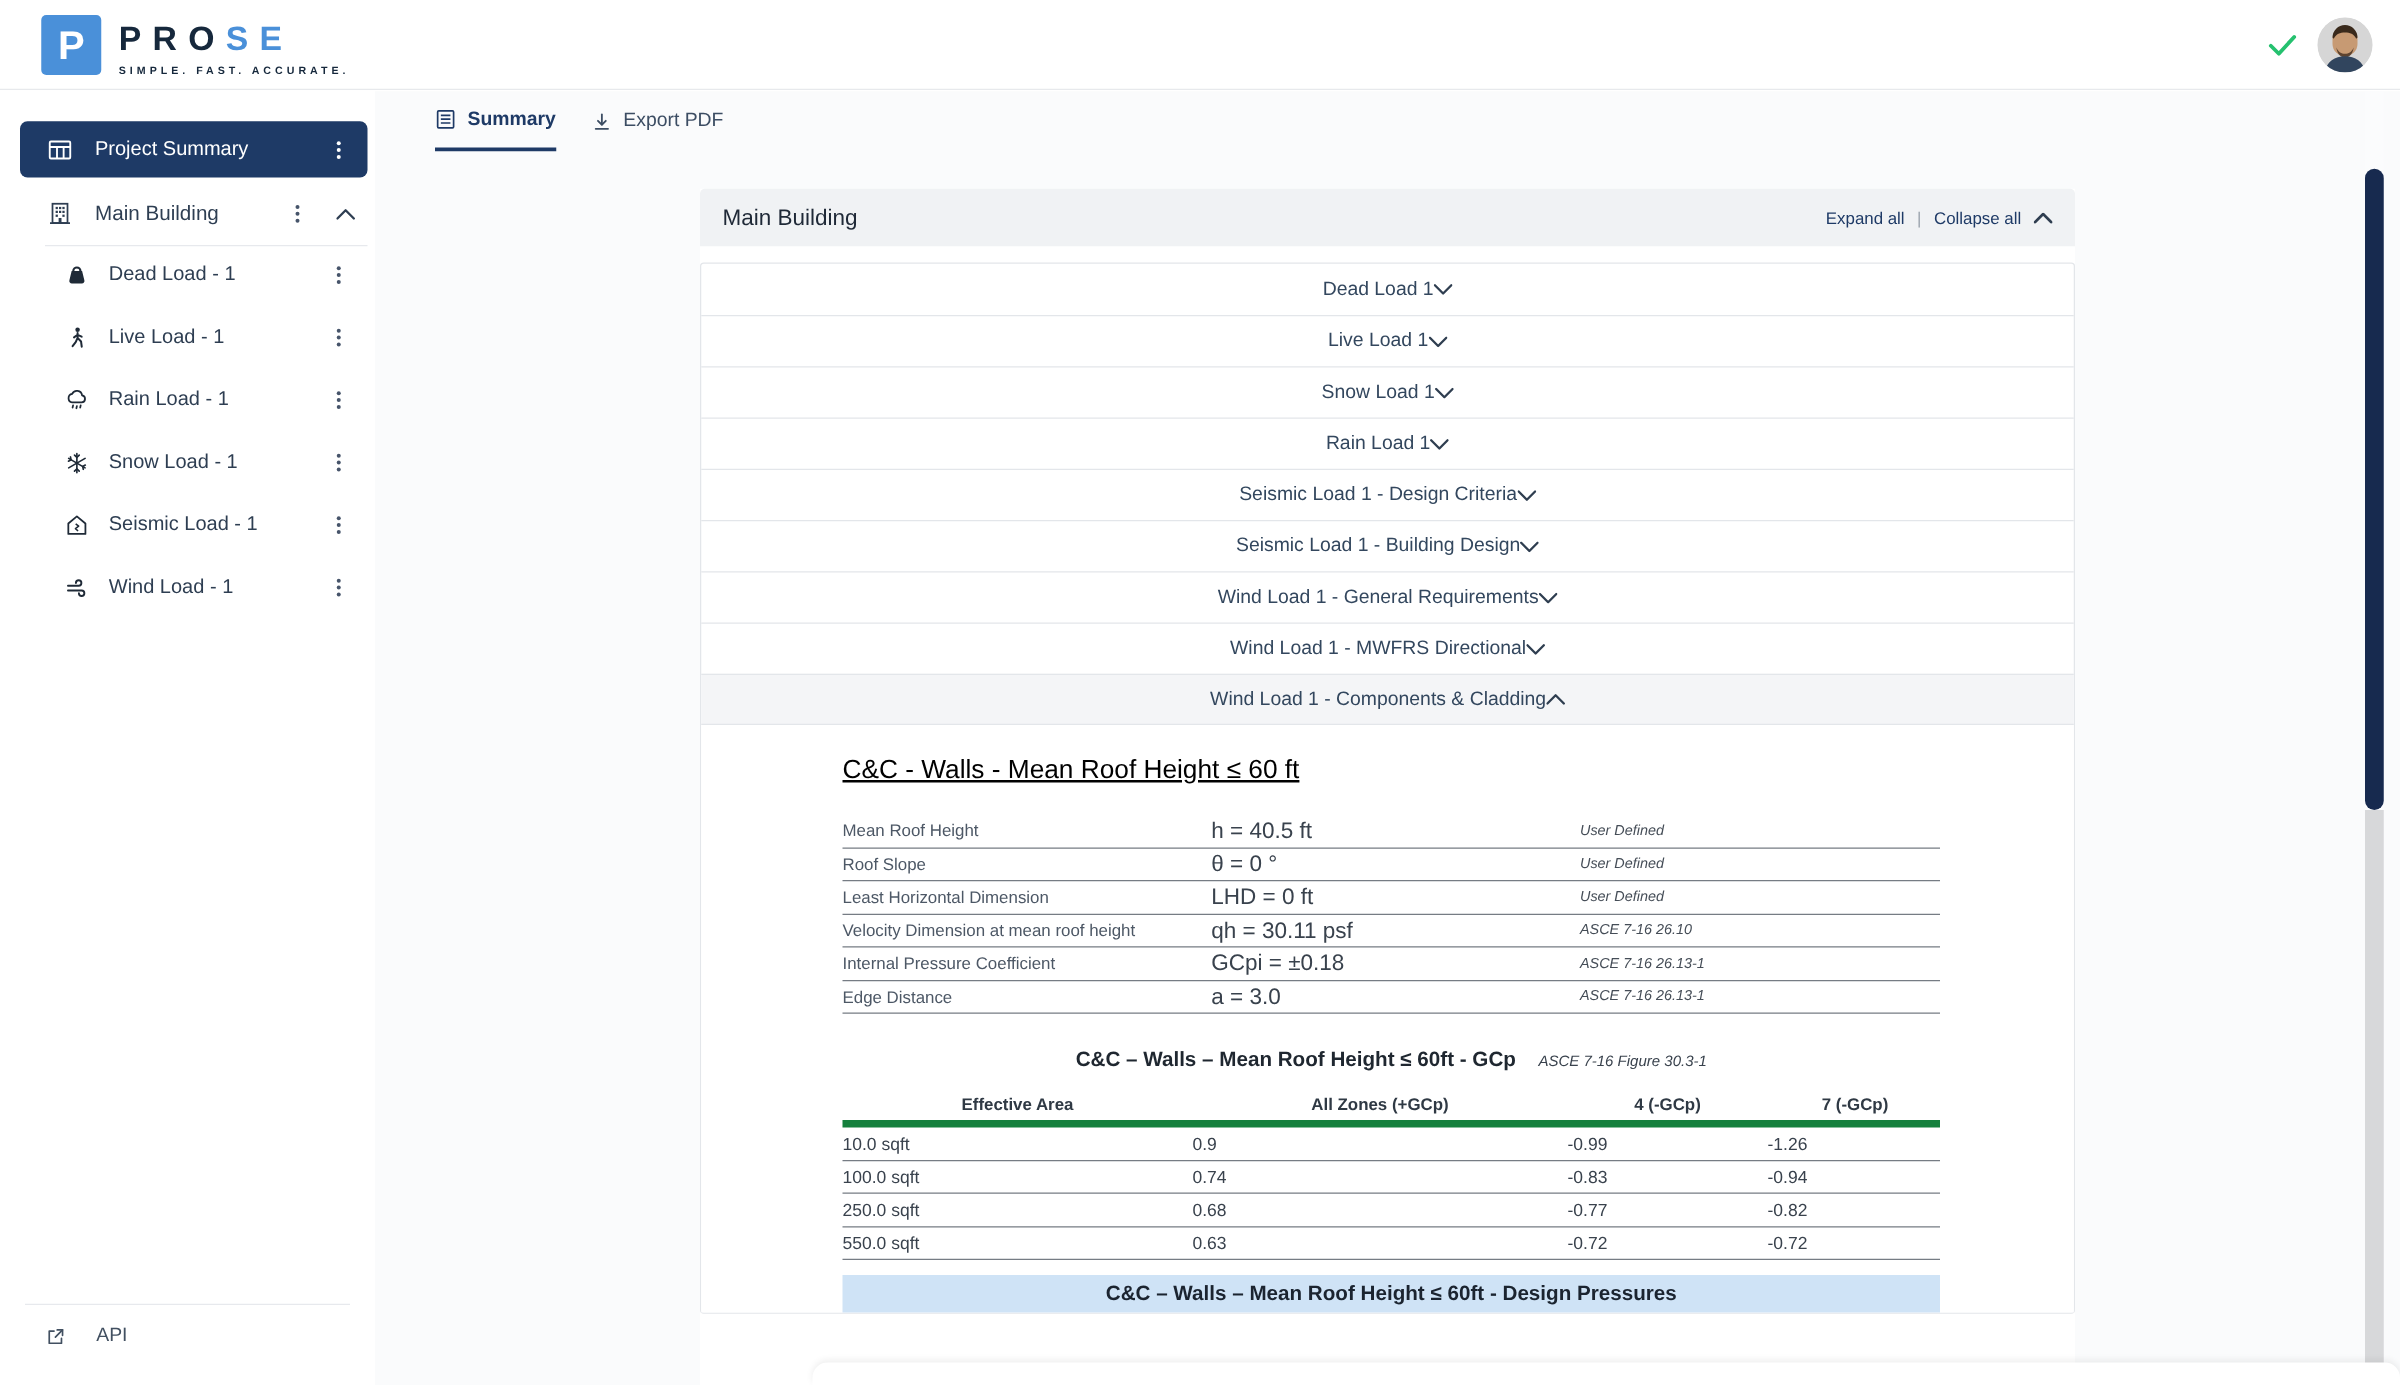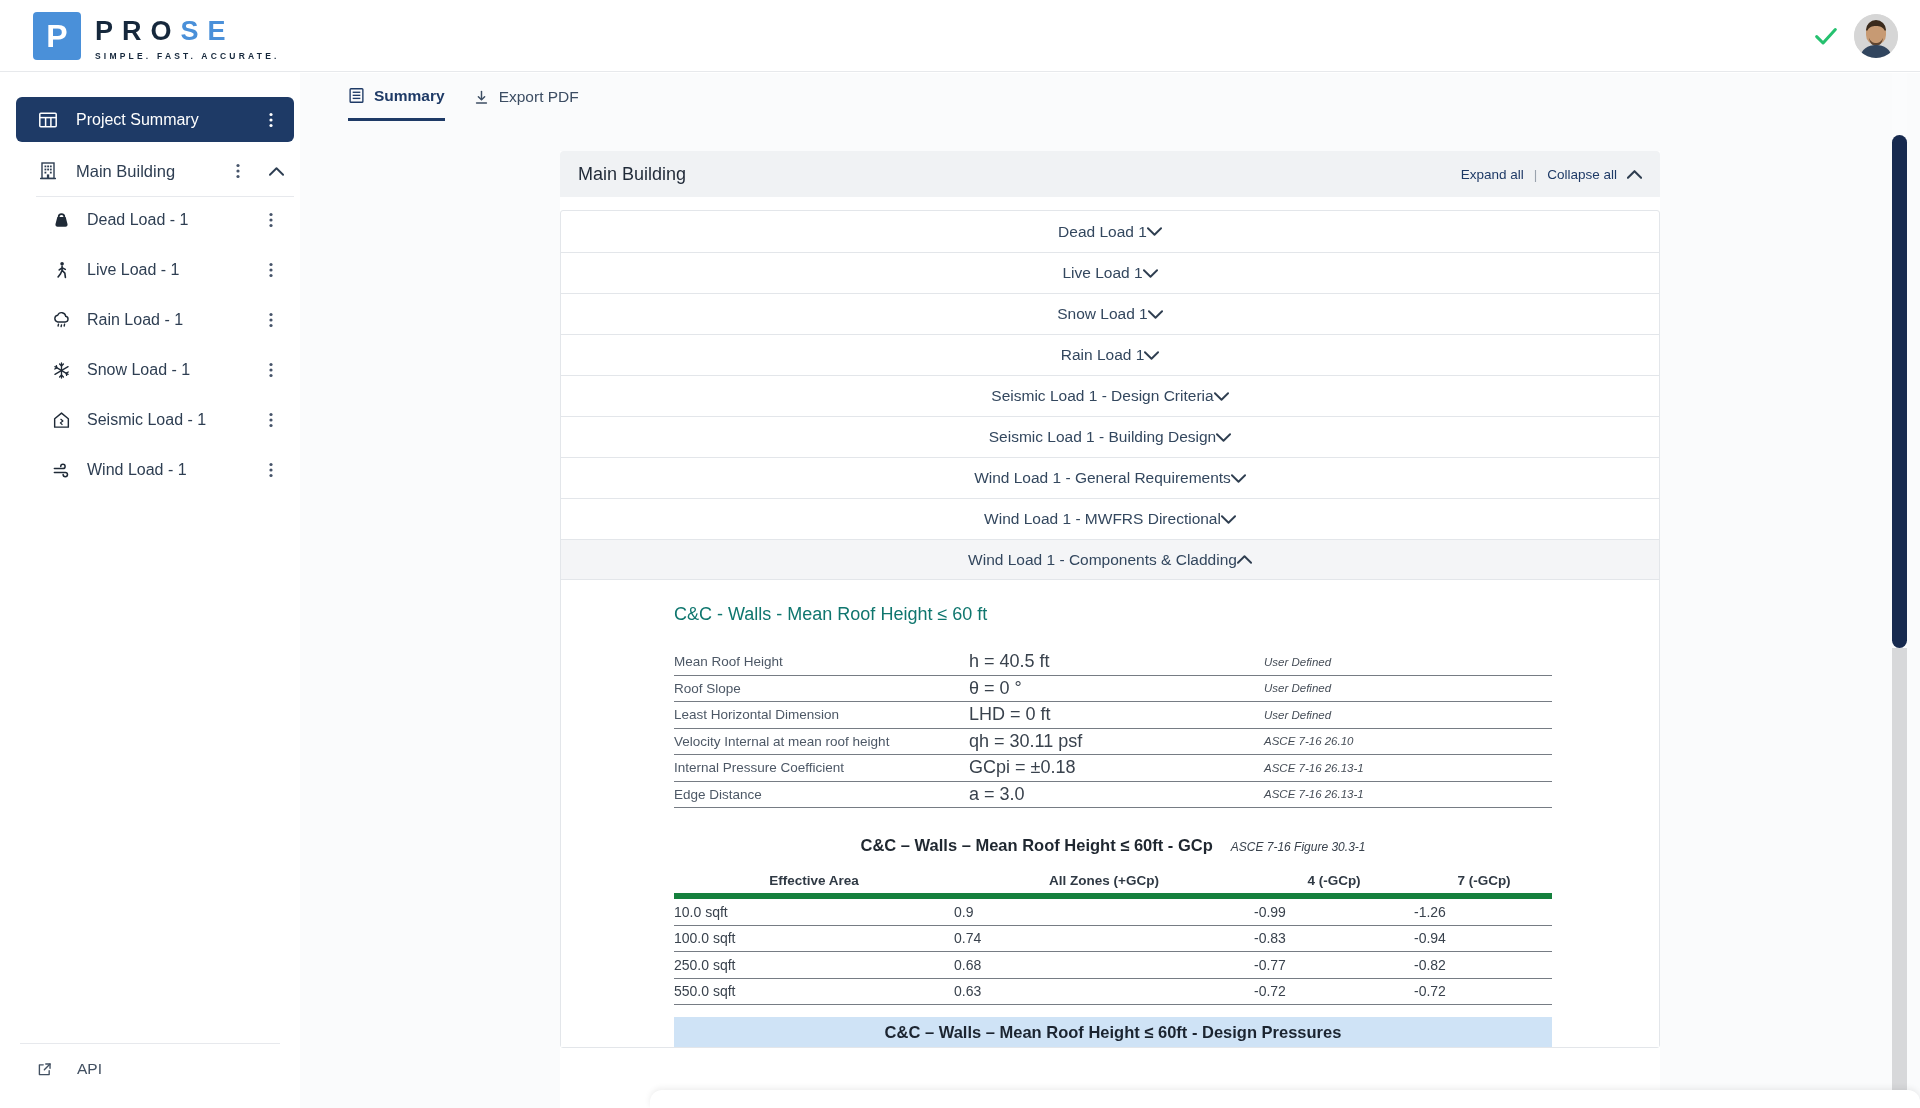--- a/index.html
+++ b/index.html
@@ -52,21 +52,21 @@
   .header-controls { display:flex; align-items:center; gap:10px; font-size:13.5px; }
   .hlink { color:#1e3a66; cursor:pointer; }
   .hsep { color:#9aa3ad; }
   .accordion { margin-top:13px; border:1px solid #e3e6ea; border-radius:3px; background:#fff; }
   .acc-row { height:41px; display:flex; align-items:center; justify-content:center;
     padding:0 16px; border-top:1px solid #e3e6ea; font-size:15.5px; color:#33475e; }
   .acc-row:first-child { border-top:none; }
   .acc-row.expanded { background:#f4f5f7; border-bottom:1px solid #e3e6ea; }
   .acc-content { padding:24px 107px 0 113px; background:#fff; }
   .h-blue1 { font-size:26px; font-weight:400; color:#2a67a5; margin:12px 0 26px; }
-  .h-blue2 { font-size:18px; font-weight:400; color:#0f766e; margin:0 0 24px; }
+  .h-blue2 { font-size:21px; font-weight:400; color:#000000; margin:0 0 24px;text-decoration:underline; }
   .ptable .prow { display:grid; grid-template-columns:295px 295px 1fr; align-items:center;
     height:26.5px; border-bottom:1px solid #767c84; }
   .plabel { font-size:13.5px; color:#4d5866; }
   .pvalue { font-size:18px; color:#39424d; }
   .pref { font-size:11.5px; font-style:italic; color:#454d57; }
   .gcp-titlerow { display:flex; justify-content:center; align-items:baseline; gap:18px; margin:28px 0 12px; }
   .gcp-title { font-size:16.5px; font-weight:700; color:#1f2730; }
   .gcp-ref { font-size:12px; font-style:italic; color:#39424d; }
   .gtable { margin-top:6px; }
   .grow { display:grid; grid-template-columns:280px 300px 160px 140px; align-items:center; }
@@ -418,21 +418,21 @@
             <div class="plabel">Roof Slope</div>
             <div class="pvalue">θ = 0 °</div>
             <div class="pref">User Defined</div>
           </div>
           <div class="prow">
             <div class="plabel">Least Horizontal Dimension</div>
             <div class="pvalue">LHD = 0 ft</div>
             <div class="pref">User Defined</div>
           </div>
           <div class="prow">
-            <div class="plabel">Velocity Internal at mean roof height</div>
+            <div class="plabel">Velocity Dimension at mean roof height</div>
             <div class="pvalue">qh = 30.11 psf</div>
             <div class="pref">ASCE 7-16 26.10</div>
           </div>
           <div class="prow">
             <div class="plabel">Internal Pressure Coefficient</div>
             <div class="pvalue">GCpi = ±0.18</div>
             <div class="pref">ASCE 7-16 26.13-1</div>
           </div>
           <div class="prow">
             <div class="plabel">Edge Distance</div>

